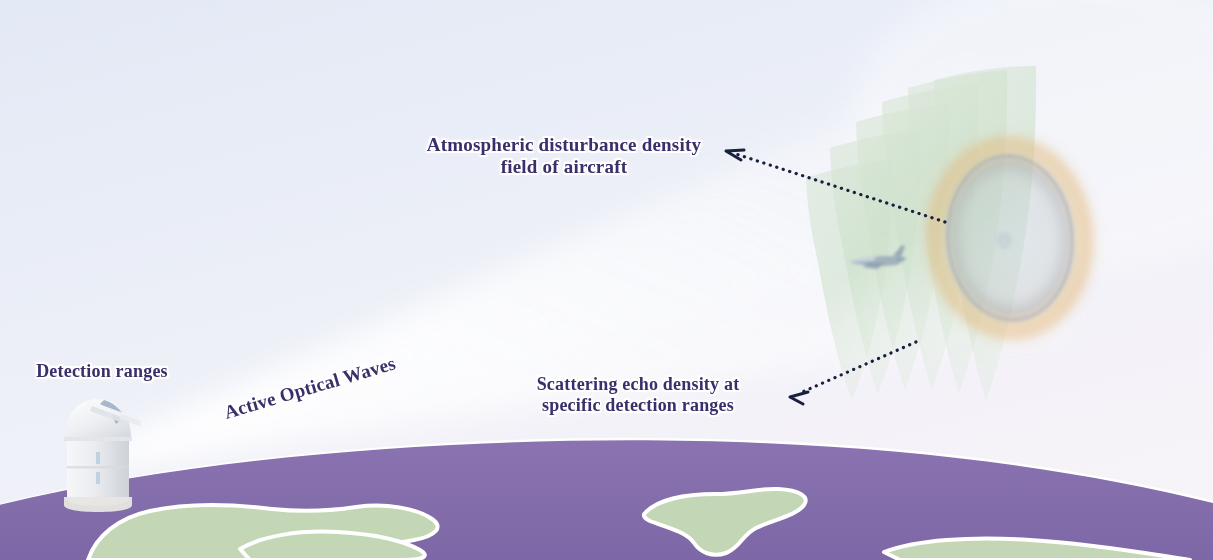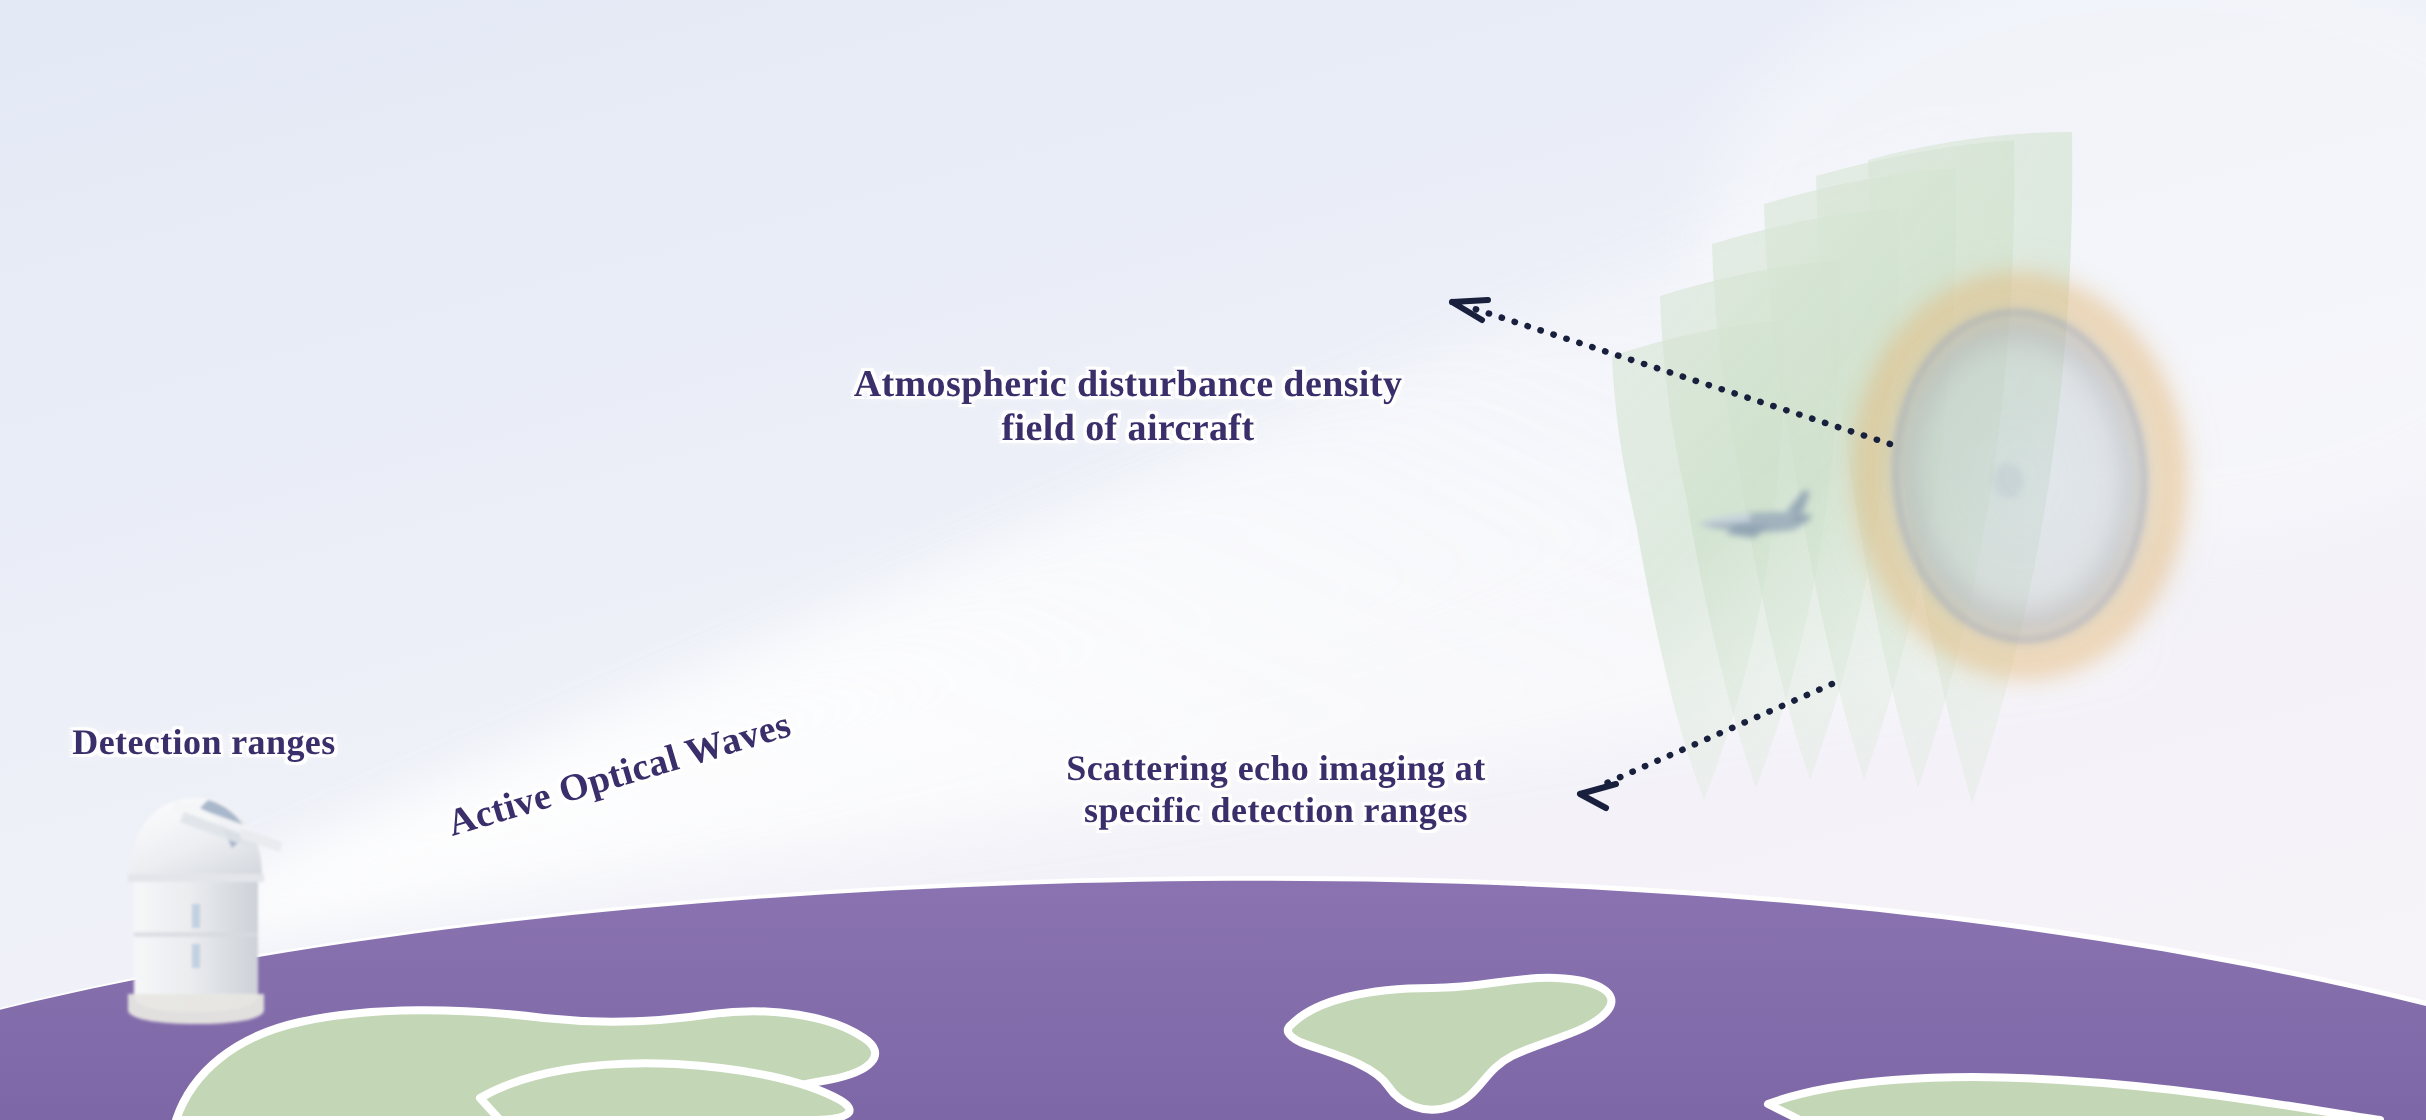--- a/index.html
+++ b/index.html
@@ -45,21 +45,20 @@
        0    1.6px  0 #ffffff,
        0 0 5px #ffffff,
        0 0 9px #ffffff;
     user-select: none;
   }
   #label-disturbance {
     left: 424px;
     top: 134px;
     width: 280px;
     font-size: 19px;
-    margin-top: 48px;
   }
   #label-detection {
     left: 22px;
     top: 361px;
     width: 160px;
     font-size: 18px;
   }
   #label-scattering {
     left: 513px;
     top: 374px;
@@ -300,16 +299,16 @@
     </g>
   </svg>
 
   <div class="label" id="label-disturbance">Atmospheric disturbance density
 field of aircraft</div>
 
   <div class="label" id="label-detection">Detection ranges</div>
 
   <div class="label" id="label-waves">Active Optical Waves</div>
 
-  <div class="label" id="label-scattering">Scattering echo imaging at
+  <div class="label" id="label-scattering">Scattering echo density at
 specific detection ranges</div>
 
 </div>
 
 </body></html>

